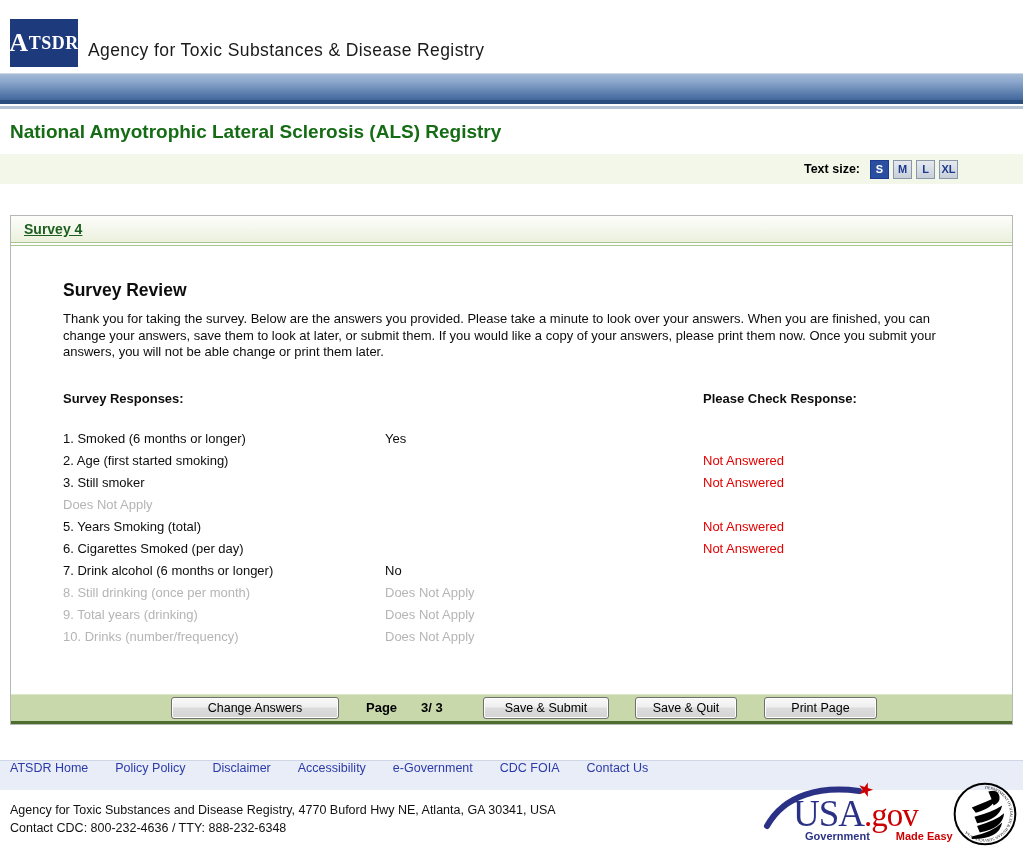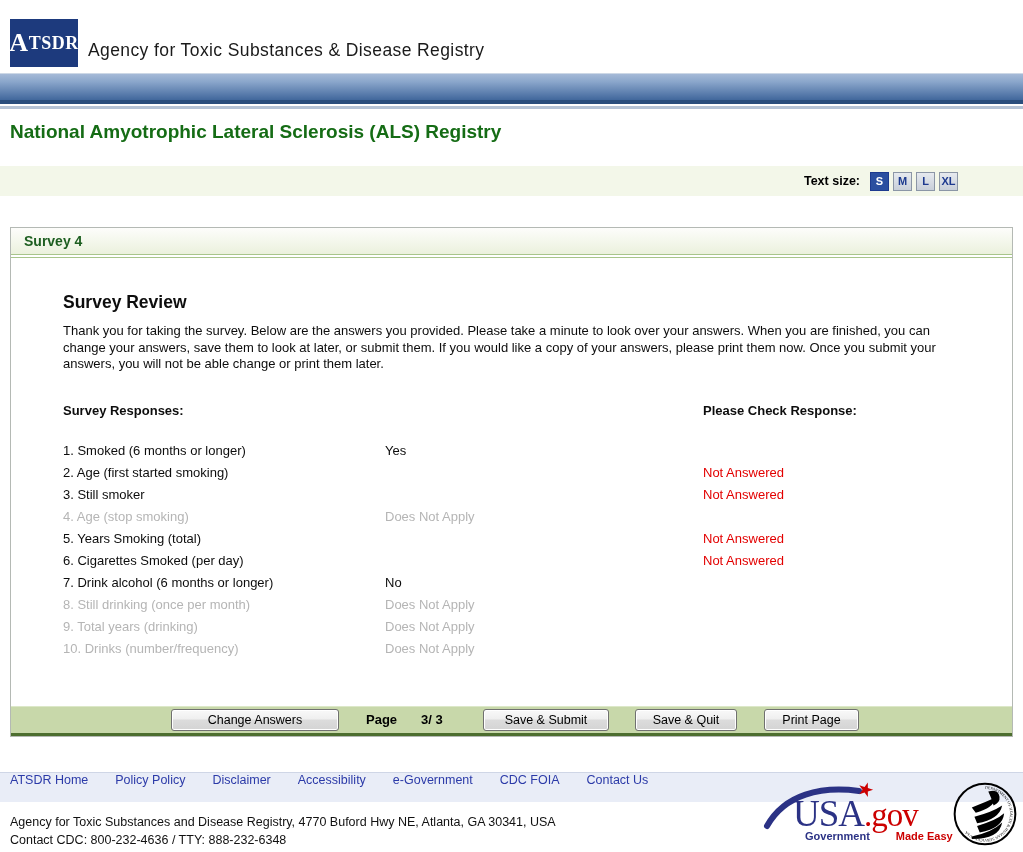--- a/index.html
+++ b/index.html
@@ -17,32 +17,32 @@
 
   
   .bluebar{height:26px;background:linear-gradient(#a5bad7,#8aa6cb 30%,#41679c);
     border-top:1px solid #cdd8e6;border-bottom:4px solid #2a4e7d;}
   .bluebar-strip{height:3px;background:#b5c3d6;margin-top:2px;}
 
   
   .page-title{margin:12px 0 0 10px;font-size:19px;font-weight:bold;color:#156c15;}
 
   
-  .textsize-bar{margin-top:23px;height:30px;background:#f3f7e9;display:flex;align-items:center;
+  .textsize-bar{margin-top:11px;height:30px;background:#f3f7e9;display:flex;align-items:center;
     justify-content:flex-end;padding-right:65px;}
   .textsize-label{font-size:12.5px;font-weight:bold;color:#000;margin-right:6px;}
   .ts-btn{width:17px;height:17px;display:inline-flex;align-items:center;justify-content:center;
     font-size:11px;font-weight:bold;border:1px solid #8b96a6;margin-left:4px;cursor:pointer;
     background:linear-gradient(#e6eaef,#c8cfd9);color:#1d3a8f;}
   .ts-btn.active{background:#2b4fa0;color:#fff;border-color:#1d3a8f;}
 
   
   .survey-box{margin:31px 10px 0 10px;width:1001px;border:1px solid #b4b9b4;background:#fff;}
   .box-header{height:26px;line-height:26px;padding-left:13px;font-size:14px;font-weight:bold;
-    color:#1d5e20;background:linear-gradient(#fdfdfb,#ebf1dd);border-bottom:1px solid #a8c58b;}
+    color:#1d5e20;background:linear-gradient(#fdfdfb,#ebf1dd);border-bottom:1px solid #a8c58b;text-decoration:underline;}
   .box-header-line{height:2px;background:#fff;border-bottom:1px solid #a8c58b;}
   .box-content{padding:0 45px 0 52px;}
   .survey-review{margin:34px 0 0 0;font-size:17.5px;font-weight:bold;color:#0d0d0d;}
   .intro{margin:10px 0 0 0;font-size:13px;line-height:16.5px;color:#0d0d0d;max-width:905px;}
   .col-headers{display:grid;grid-template-columns:640px auto;margin-top:30px;
     font-size:13px;font-weight:bold;color:#0d0d0d;}
   .rows{margin-top:22px;}
   .response-row{display:grid;grid-template-columns:322px 318px auto;height:22px;
     align-items:center;font-size:13px;color:#0d0d0d;}
   .response-row.na{color:#b5b5b5;}
@@ -51,21 +51,21 @@
   
   .toolbar{position:relative;margin-top:46px;height:26px;background:#c8d8aa;
     border-top:1px solid #dce8c8;border-bottom:3px solid #4d6e2f;}
   .btn{position:absolute;top:2px;height:22px;box-sizing:border-box;
     background:linear-gradient(#f9f9f9,#efefef 45%,#dcdcdc 50%,#d4d4d4);
     border:1px solid #707070;border-radius:3px;font-family:inherit;font-size:12.5px;color:#000;
     text-align:center;cursor:pointer;box-shadow:inset 0 0 0 1px #fff;}
   .btn-change{left:160px;width:168px;}
   .btn-submit{left:472px;width:126px;}
   .btn-quit{left:624px;width:102px;}
-  .btn-print{left:753px;width:95px;}
+  .btn-print{left:753px;width:113px;}
   .page-indicator{position:absolute;left:355px;top:0;height:26px;line-height:26px;
     font-size:13px;font-weight:bold;color:#000;}
   .page-indicator .val{margin-left:24px;}
 
   
   .footer-nav{margin-top:35px;height:29px;background:#e9edf7;border-top:1px solid #cfd6e6;
     display:flex;align-items:flex-start;padding-left:10px;}
   .footer-link{font-size:12.5px;color:#2b3aa8;text-decoration:none;margin-right:27px;cursor:pointer;}
   .footer-address{margin:11px 0 0 10px;font-size:12.5px;line-height:18px;color:#111;}
 
@@ -135,21 +135,20 @@
             <span>2. Age (first started smoking)</span>
             <span></span>
             <span class="check-value">Not Answered</span>
           </div>
           <div class="response-row">
             <span>3. Still smoker</span>
             <span></span>
             <span class="check-value">Not Answered</span>
           </div>
           <div class="response-row na">
-            <span>4. Age (stop smoking)</span>
             <span>Does Not Apply</span>
             <span></span>
           </div>
           <div class="response-row">
             <span>5. Years Smoking (total)</span>
             <span></span>
             <span class="check-value">Not Answered</span>
           </div>
           <div class="response-row">
             <span>6. Cigarettes Smoked (per day)</span>

